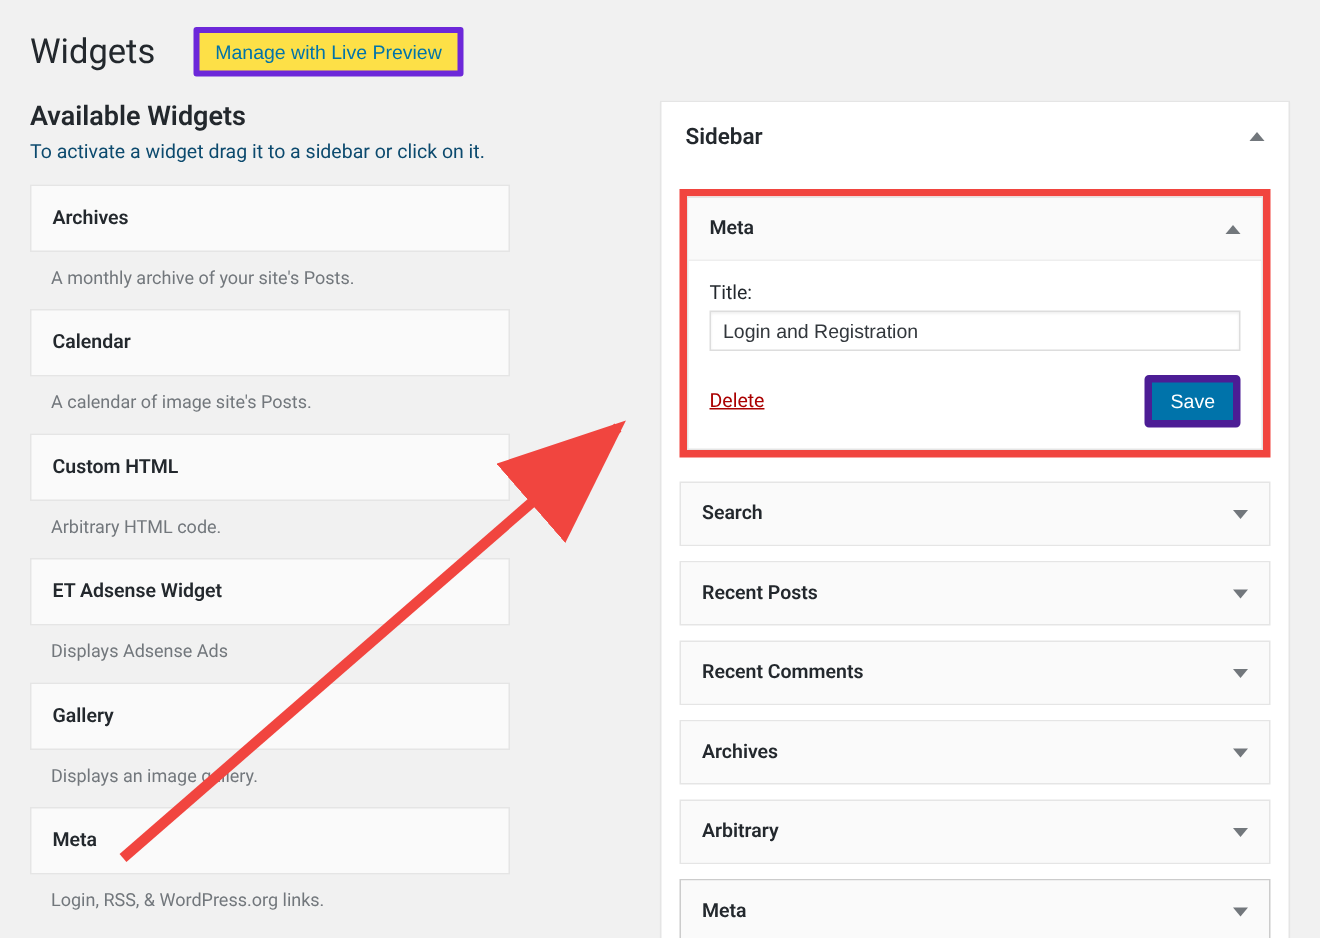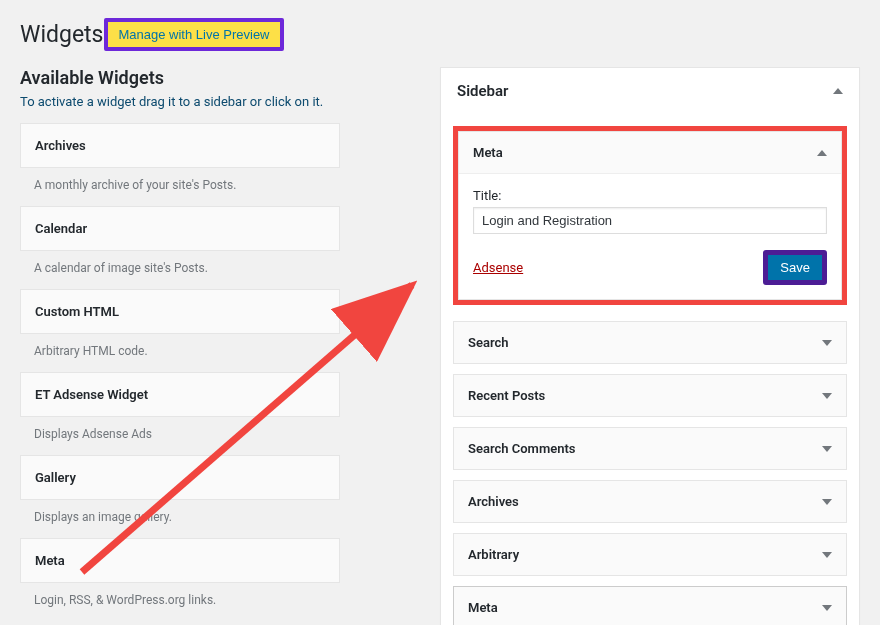--- a/index.html
+++ b/index.html
@@ -7,21 +7,21 @@
       font-family: -apple-system, BlinkMacSystemFont, "Segoe UI", Roboto, sans-serif;
       background: #f1f1f1;
       color: #32373c;
       font-size: 13px;
       padding: 0 20px 20px 20px;
       width: 880px;
     }
     .header-row {
       display: flex;
       align-items: center;
-      gap: 1px;
+      gap: 26px;
       padding: 18px 0 16px 0;
     }
     .page-title {
       font-size: 23px;
       font-weight: 400;
       color: #23282d;
     }
     .header-button {
       background: #fde047;
       border: 4px solid #6d28d9;
@@ -219,42 +219,42 @@
         <div class="highlighted">
           <div class="widget-panel">
             <div class="widget-panel-header">
               <span>Meta</span>
               <span class="triangle-up"></span>
             </div>
             <div class="widget-panel-body">
               <label class="field-label">Title:</label>
               <input type="text" class="field-input" value="Login and Registration" style="">
               <div class="widget-actions">
-                <a class="delete-link">Adsense</a>
+                <a class="delete-link">Delete</a>
                 <button class="save-button">Save</button>
               </div>
             </div>
           </div>
         </div>
 
         <div class="collapsed-widget">
           <div class="widget-panel-header">
             <span>Search</span>
             <span class="triangle-down"></span>
           </div>
         </div>
         <div class="collapsed-widget">
           <div class="widget-panel-header">
             <span>Recent Posts</span>
             <span class="triangle-down"></span>
           </div>
         </div>
         <div class="collapsed-widget">
           <div class="widget-panel-header">
-            <span>Search Comments</span>
+            <span>Recent Comments</span>
             <span class="triangle-down"></span>
           </div>
         </div>
         <div class="collapsed-widget">
           <div class="widget-panel-header">
             <span>Archives</span>
             <span class="triangle-down"></span>
           </div>
         </div>
         <div class="collapsed-widget">

